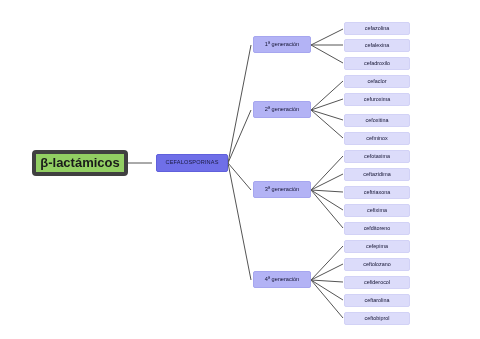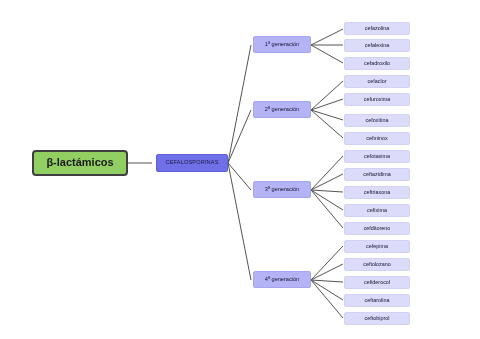--- a/index.html
+++ b/index.html
@@ -29,24 +29,24 @@
     align-items: center;
     justify-content: center;
     text-align: center;
     line-height: 1.05;
     z-index: 2;
   }
   .node-root {
     width: 96px;
     height: 26px;
     background: #92cf63;
-    border: 2px solid #404040;
+    border: 4px solid #404040;
     border-radius: 4px;
     color: #1a1a1a;
-    font-size: 11px;
+    font-size: 13px;
     font-weight: bold;
   }
   .node-branch {
     width: 72px;
     height: 18px;
     background: #6f6fe8;
     border: 1px solid #6060dc;
     border-radius: 2px;
     color: #1b1b40;
     font-size: 5.6px;

